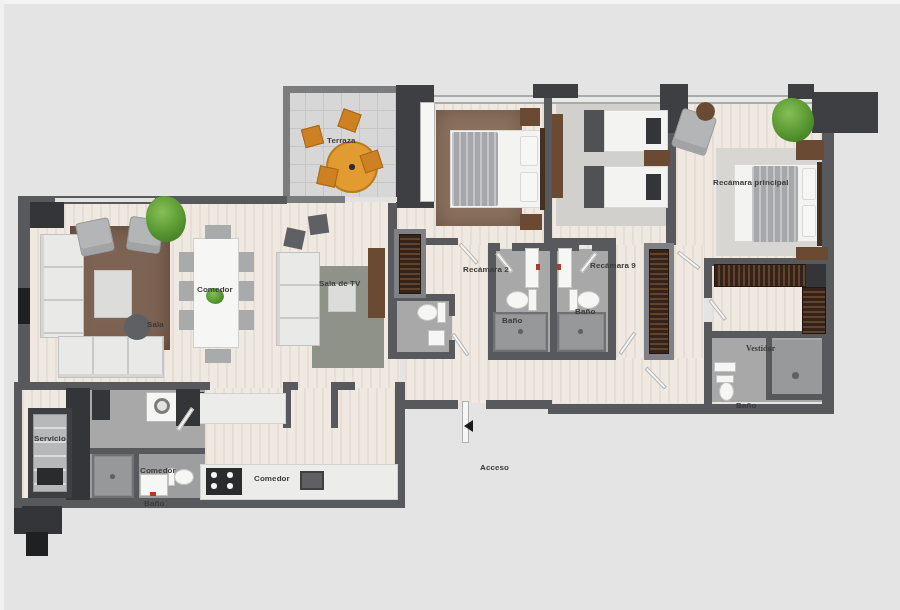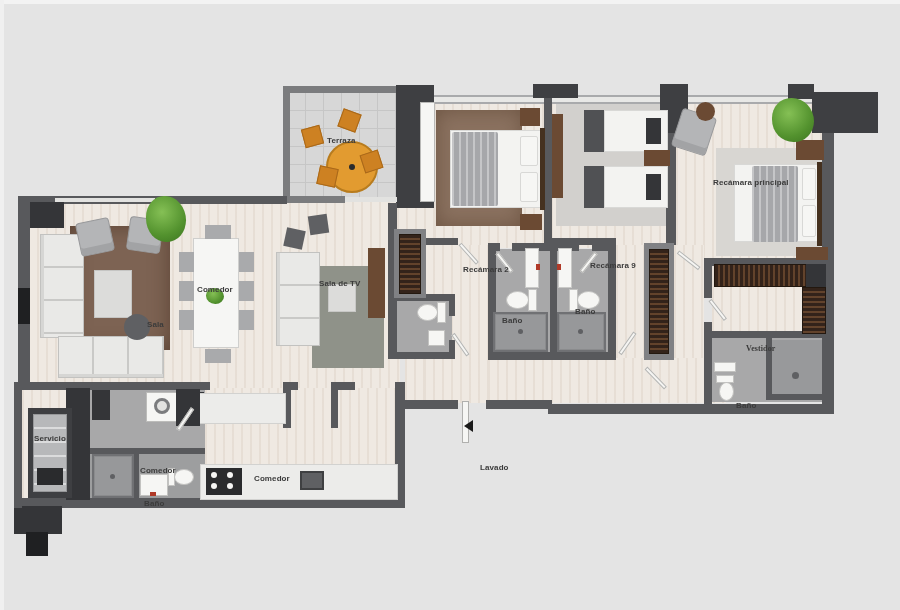--- a/index.html
+++ b/index.html
@@ -243,14 +243,14 @@
     <span class="room-label" style="left: 590px; top: 221px;">Recámara 9</span>
     <span class="room-label" style="left: 713px; top: 138px;">Recámara principal</span>
     <span class="room-label" style="left: 502px; top: 276px;">Baño</span>
     <span class="room-label" style="left: 575px; top: 267px;">Baño</span>
     <span class="room-label" style="left: 746px; top: 304px; font-family: Liberation Serif, serif;">Vestidor</span>
     <span class="room-label" style="left: 736px; top: 361px;">Baño</span>
     <span class="room-label" style="left: 34px; top: 394px;">Servicio</span>
     <span class="room-label" style="left: 140px; top: 426px;">Comedor</span>
     <span class="room-label" style="left: 144px; top: 459px;">Baño</span>
     <span class="room-label" style="left: 254px; top: 434px;">Comedor</span>
-    <span class="room-label" style="left: 480px; top: 423px;">Lavado</span>
+    <span class="room-label" style="left: 480px; top: 423px;">Acceso</span>
   </div>
 
 </body></html>

